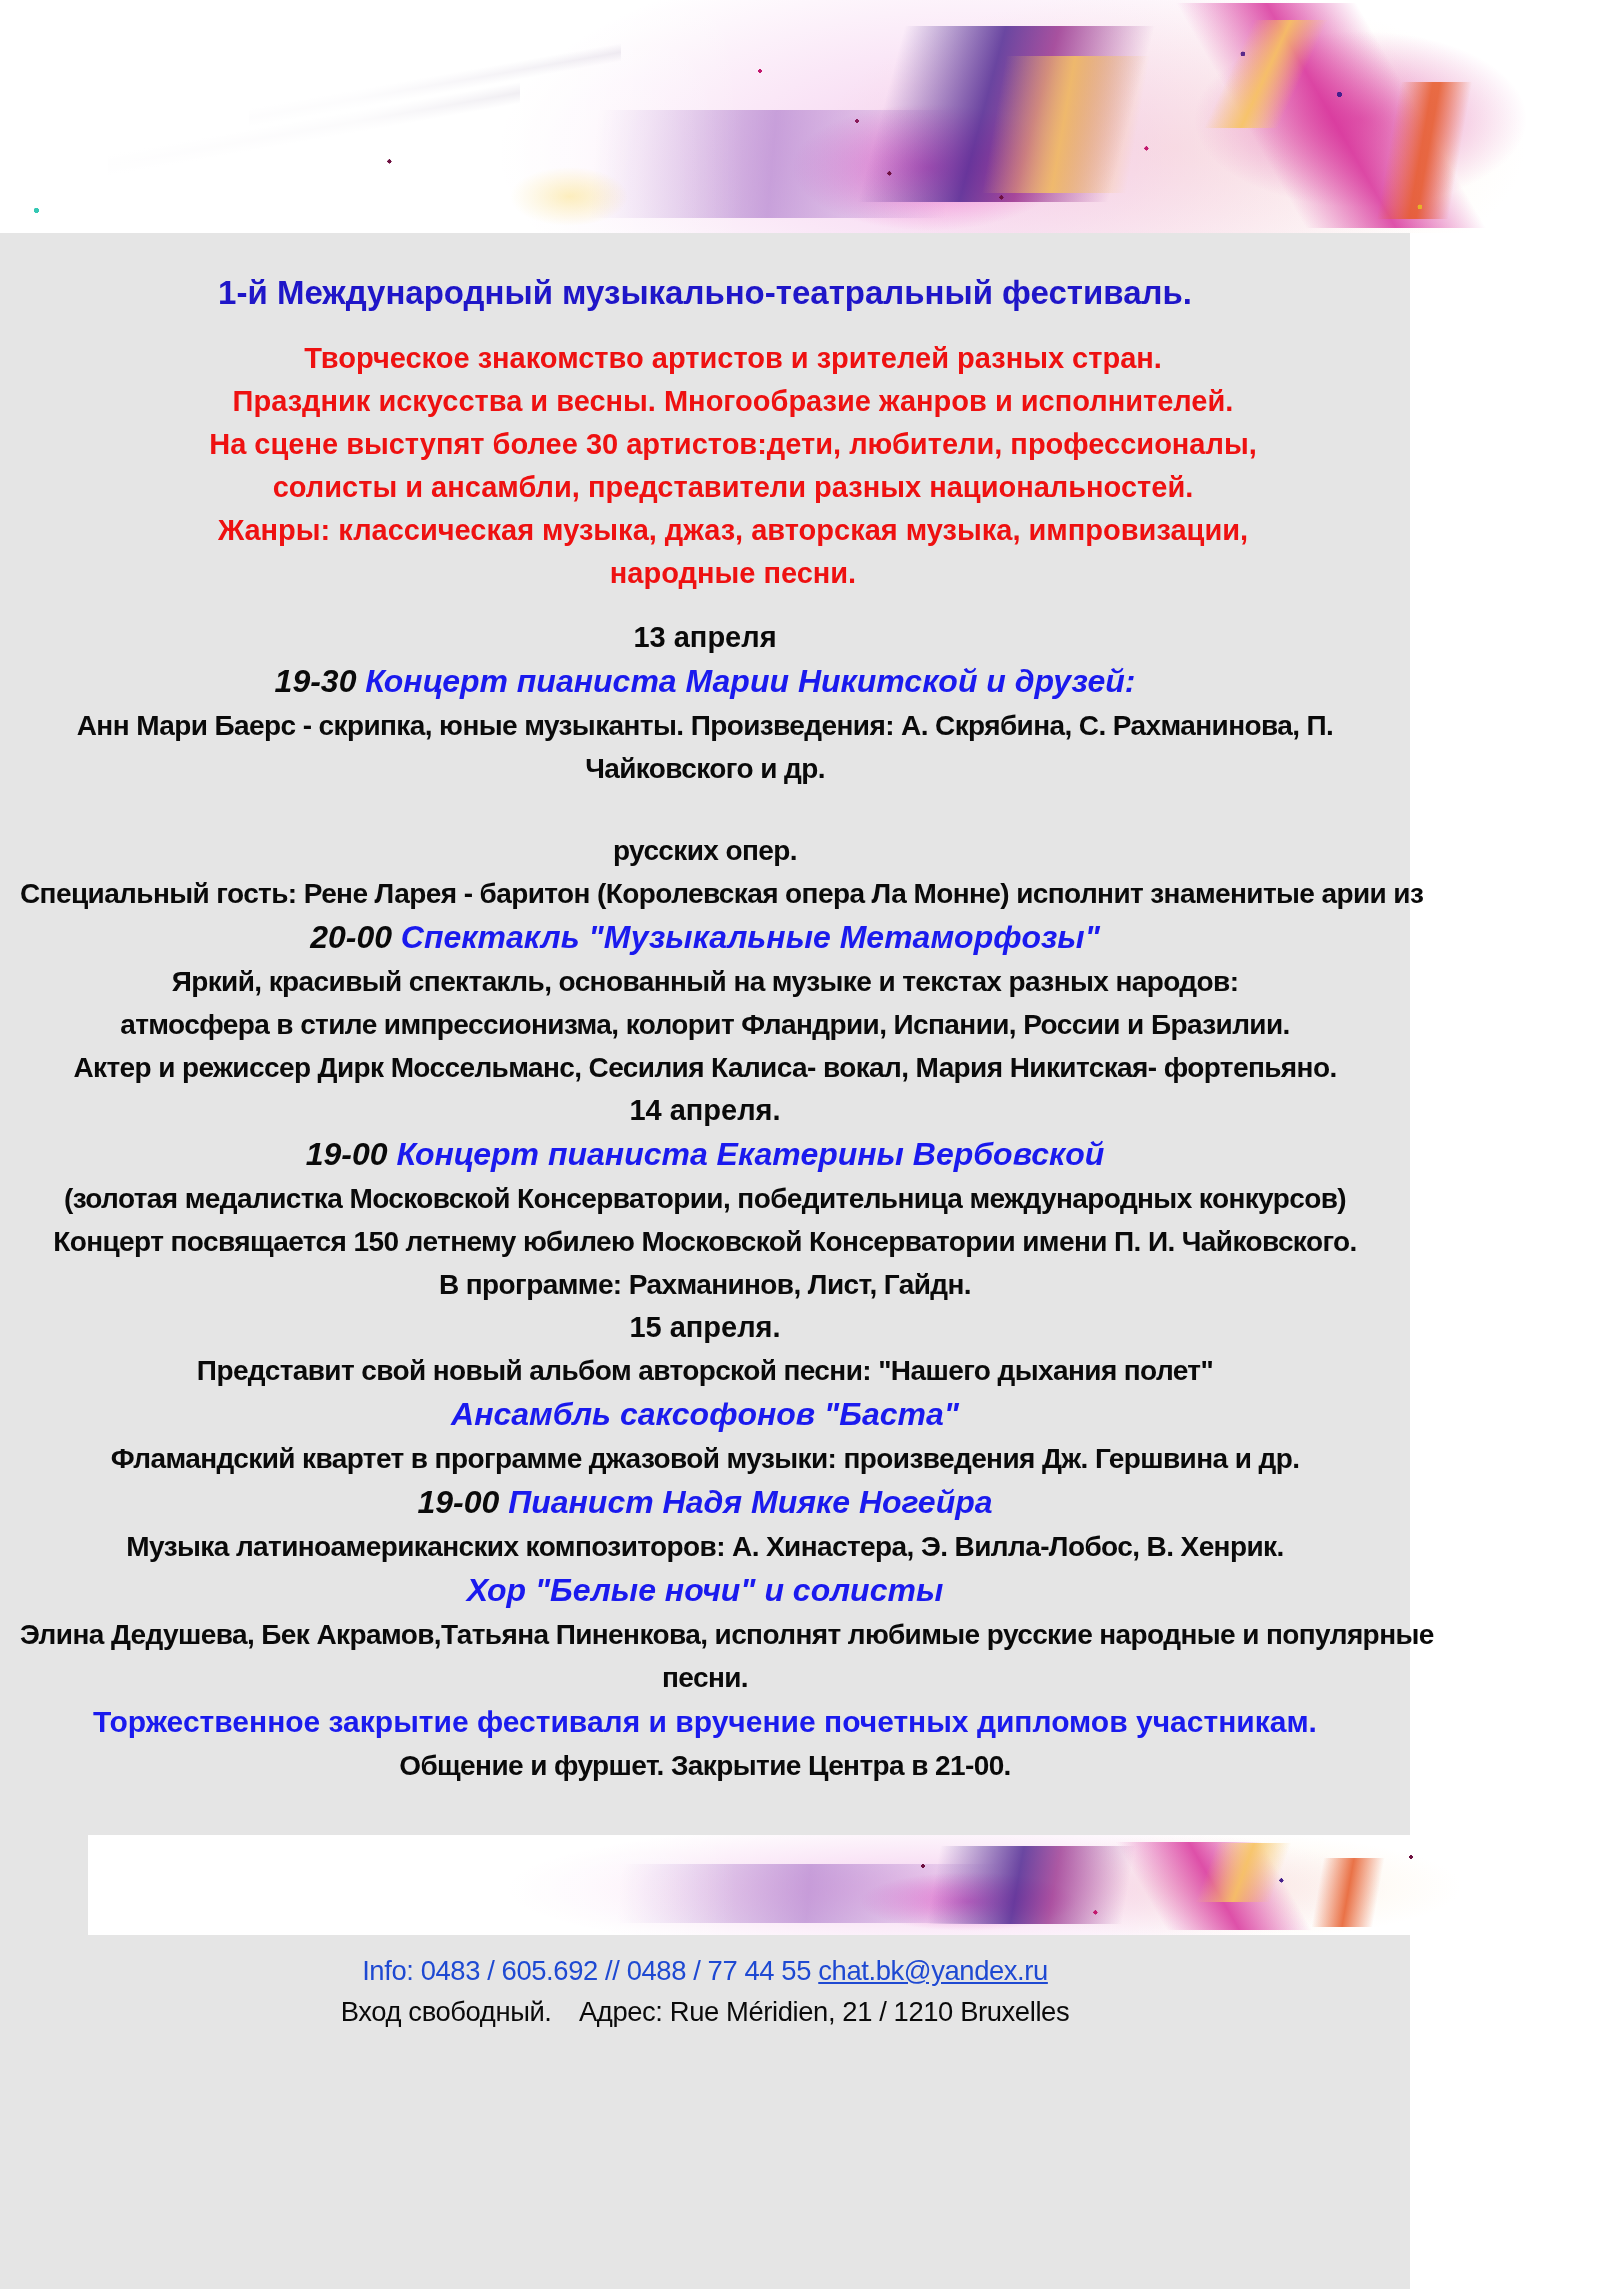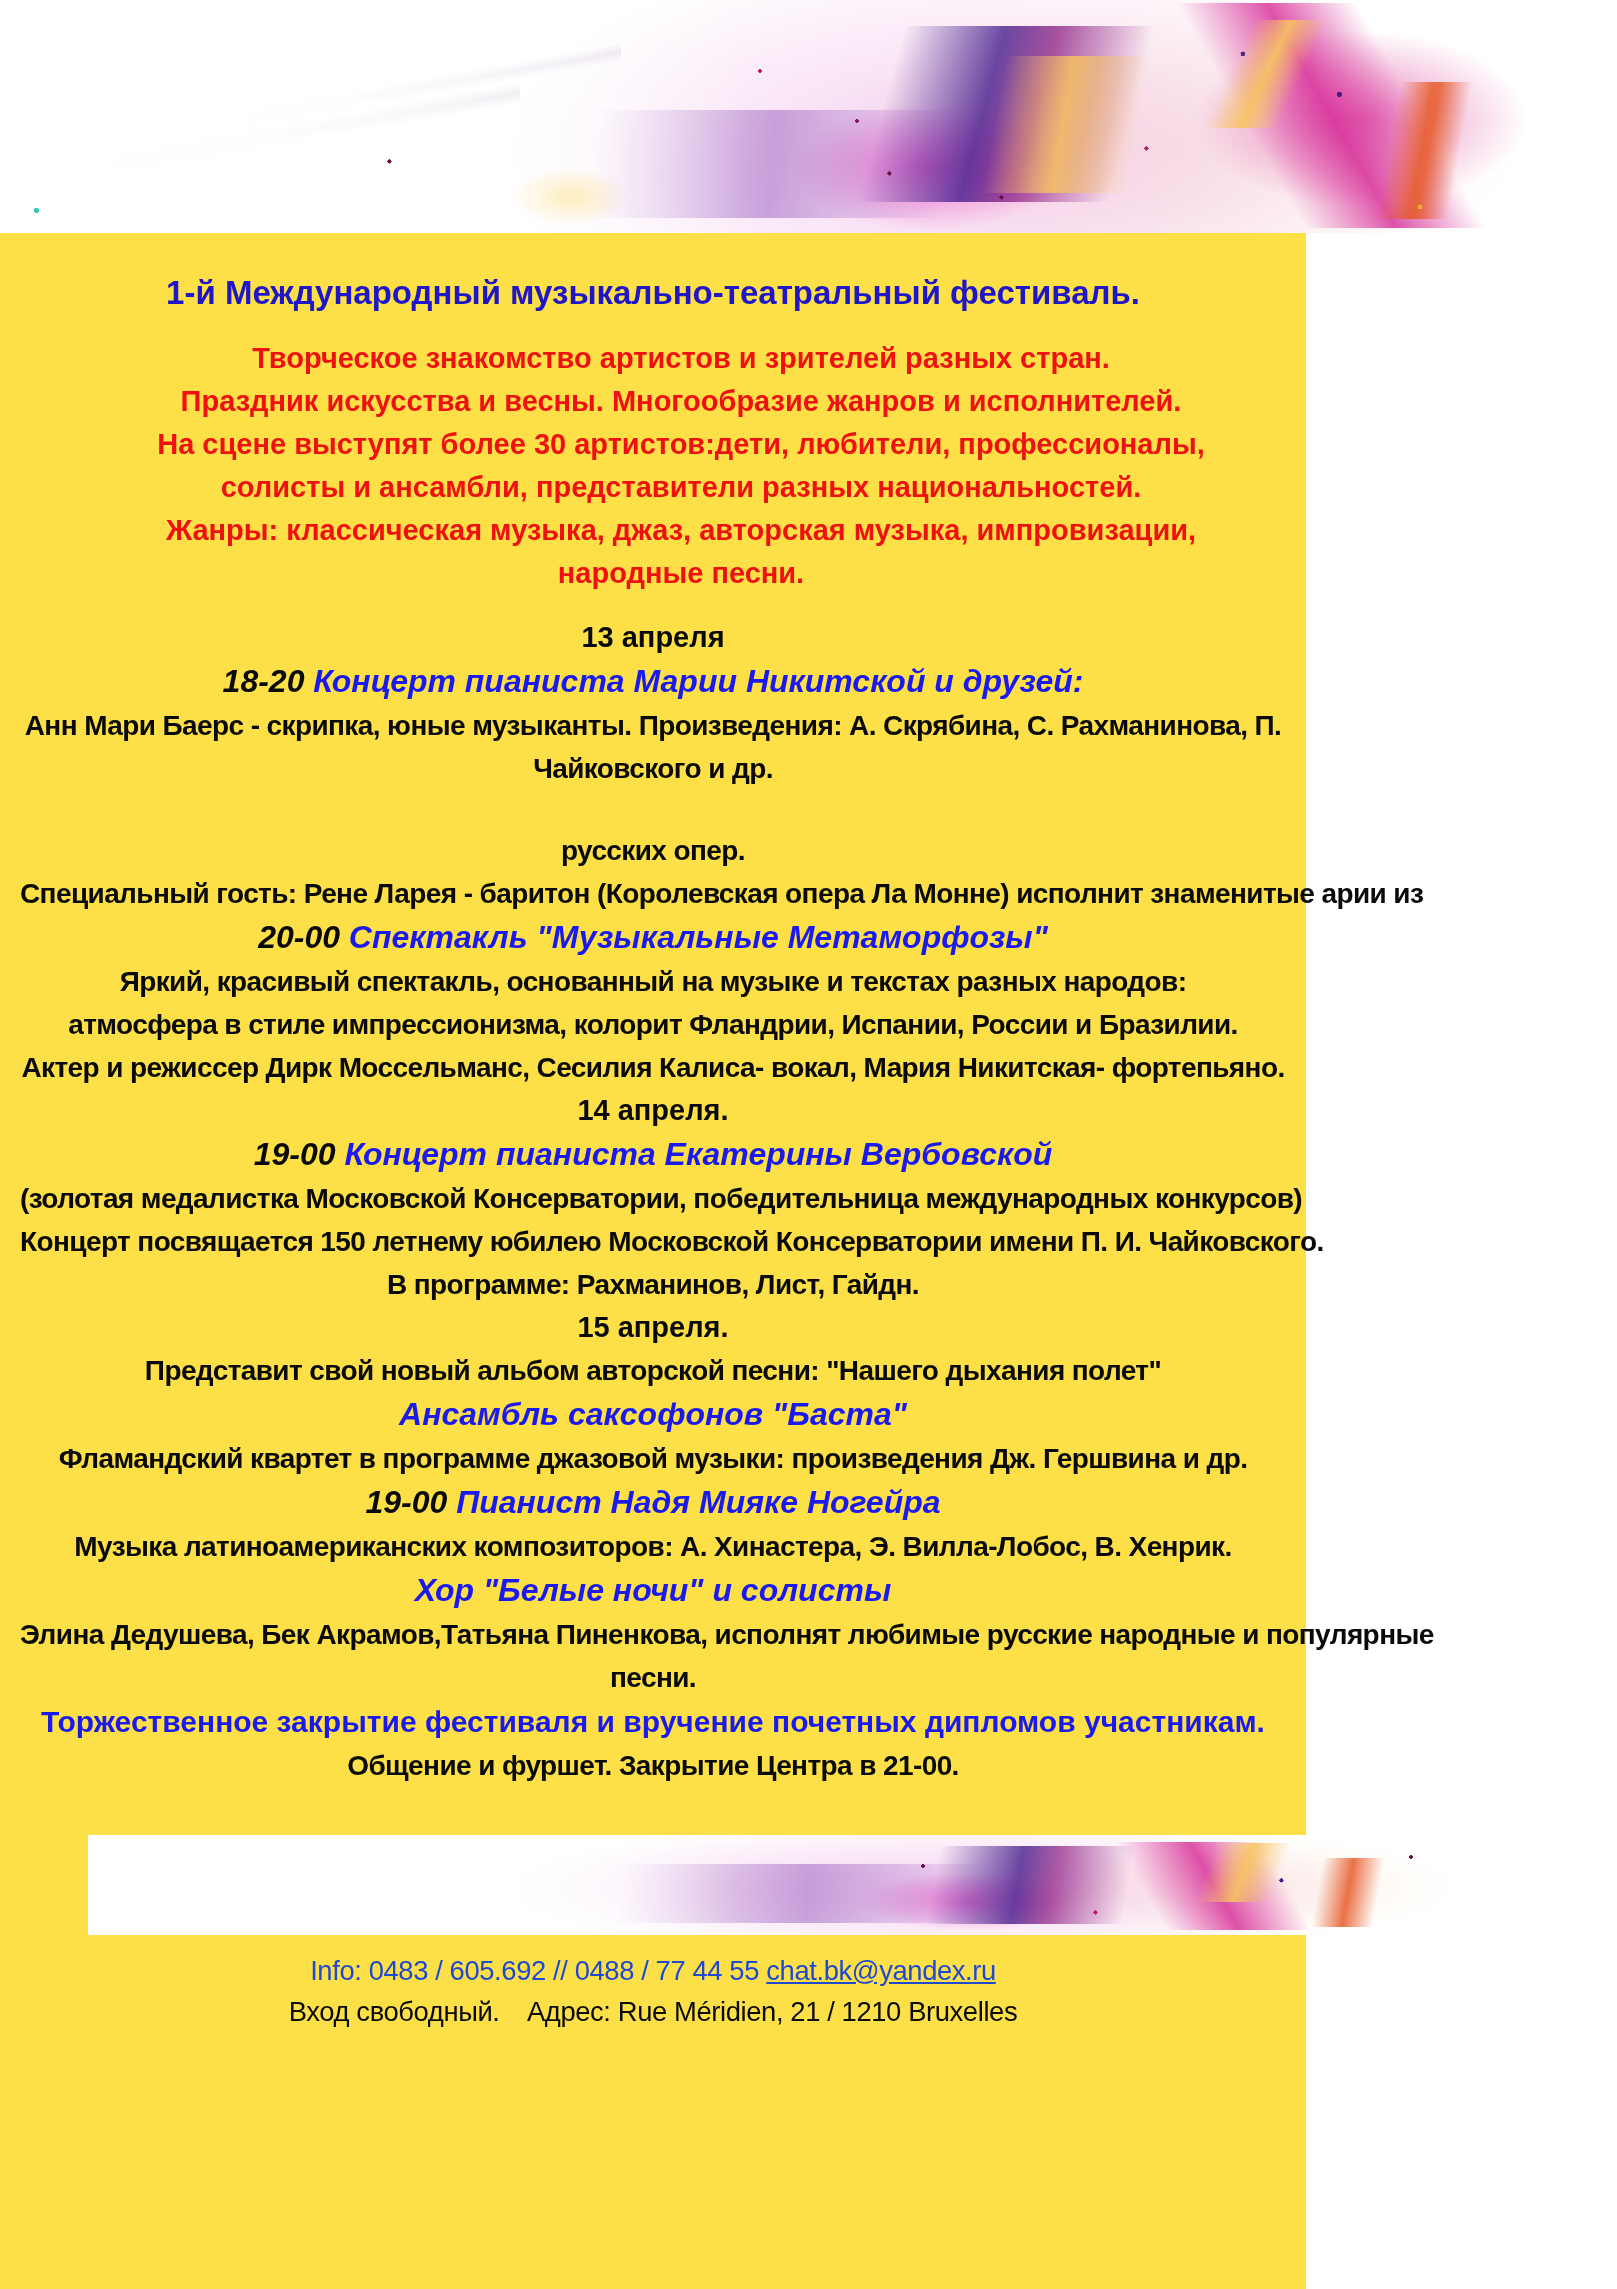--- a/index.html
+++ b/index.html
@@ -1,20 +1,20 @@
 <!DOCTYPE html>
 <html style="--title-blue: #1f16c8; --heading-blue: #1a1aee; --accent-red: #ee1111; --info-blue: #1e49d2; --text-black: #0a0a0a;"><head>
 <meta charset="utf-8">
 <style>
   html,body{margin:0;padding:0;}
   body{
     width:1617px;height:2290px;overflow:hidden;background:#ffffff;
     font-family:"Liberation Sans","DejaVu Sans",sans-serif;
   }
-  .page{position:relative;width:1306px;height:2290px;background:#fde047;}
+  .page{position:relative;width:1410px;height:2290px;background:#e5e5e5;}
 
   
   .art{pointer-events:none;}
   .header-art{
     position:absolute;top:0;left:0;width:1617px;height:233px;background-color:#fff;
     background-image:
       radial-gradient(circle,#6d1040 40%,transparent 46%),
       radial-gradient(circle,#8a1a5a 40%,transparent 46%),
       radial-gradient(circle,#5a2a8a 40%,transparent 46%),
       radial-gradient(circle,#c2186e 40%,transparent 46%),
@@ -134,21 +134,21 @@
       <p>Творческое знакомство артистов и зрителей разных стран.</p>
       <p>Праздник искусства и весны. Многообразие жанров и исполнителей.</p>
       <p>На сцене выступят более 30 артистов:дети, любители, профессионалы,</p>
       <p>солисты и ансамбли, представители разных национальностей.</p>
       <p>Жанры: классическая музыка, джаз, авторская музыка, импровизации,</p>
       <p>народные песни.</p>
     </div>
 
   <div class="program" id="program">
       <p class="date">13 апреля</p>
-      <p class="heading"><span class="time">18-20 </span> <span class="htext">Концерт пианиста Марии Никитской и друзей:</span></p>
+      <p class="heading"><span class="time">19-30 </span> <span class="htext">Концерт пианиста Марии Никитской и друзей:</span></p>
       <p class="body">Анн Мари Баерс - скрипка, юные музыканты. Произведения: А. Скрябина, С. Рахманинова, П.</p>
       <p class="body">Чайковского и др.</p>
       <div class="gap"></div>
       <p class="body">русских опер.</p>
       <p class="body">Специальный гость: Рене Ларея - баритон (Королевская опера Ла Монне) исполнит знаменитые арии из</p>
       <p class="heading"><span class="time">20-00 </span> <span class="htext">Спектакль "Музыкальные Метаморфозы"</span></p>
       <p class="body">Яркий, красивый спектакль, основанный на музыке и текстах разных народов:</p>
       <p class="body">атмосфера в стиле импрессионизма, колорит Фландрии, Испании, России и Бразилии.</p>
       <p class="body">Актер и режиссер Дирк Моссельманс, Сесилия Калиса- вокал, Мария Никитская- фортепьяно.</p>
       <p class="date">14 апреля.</p>

